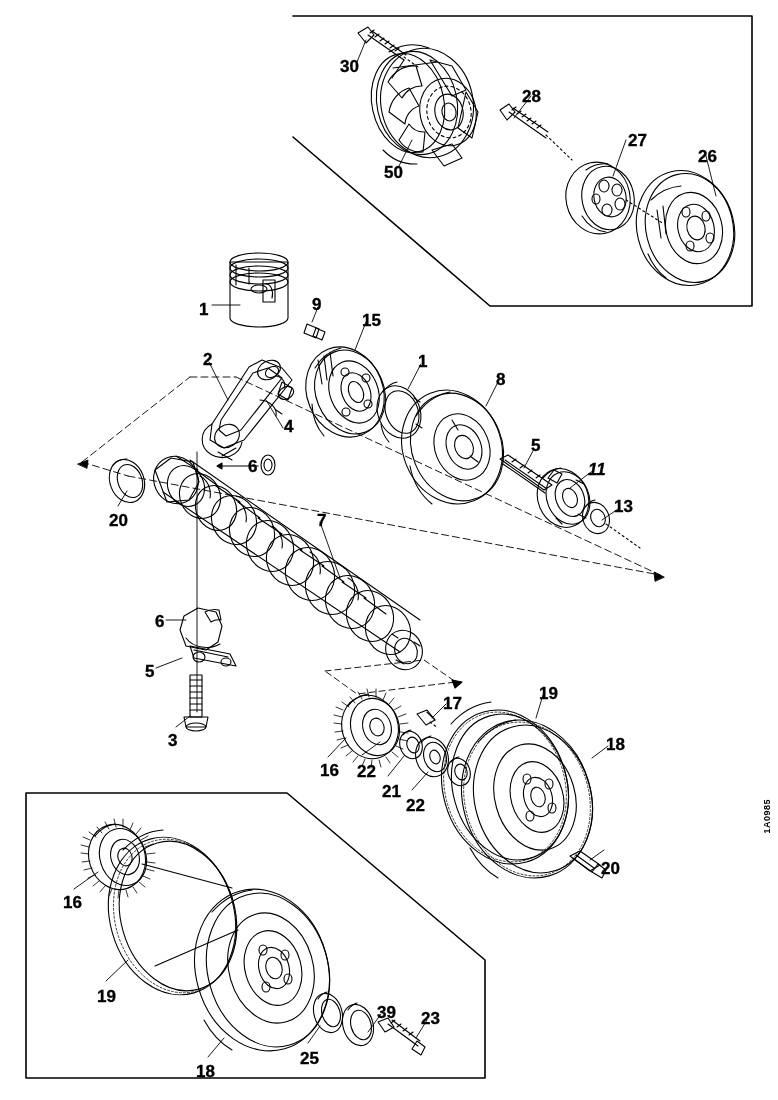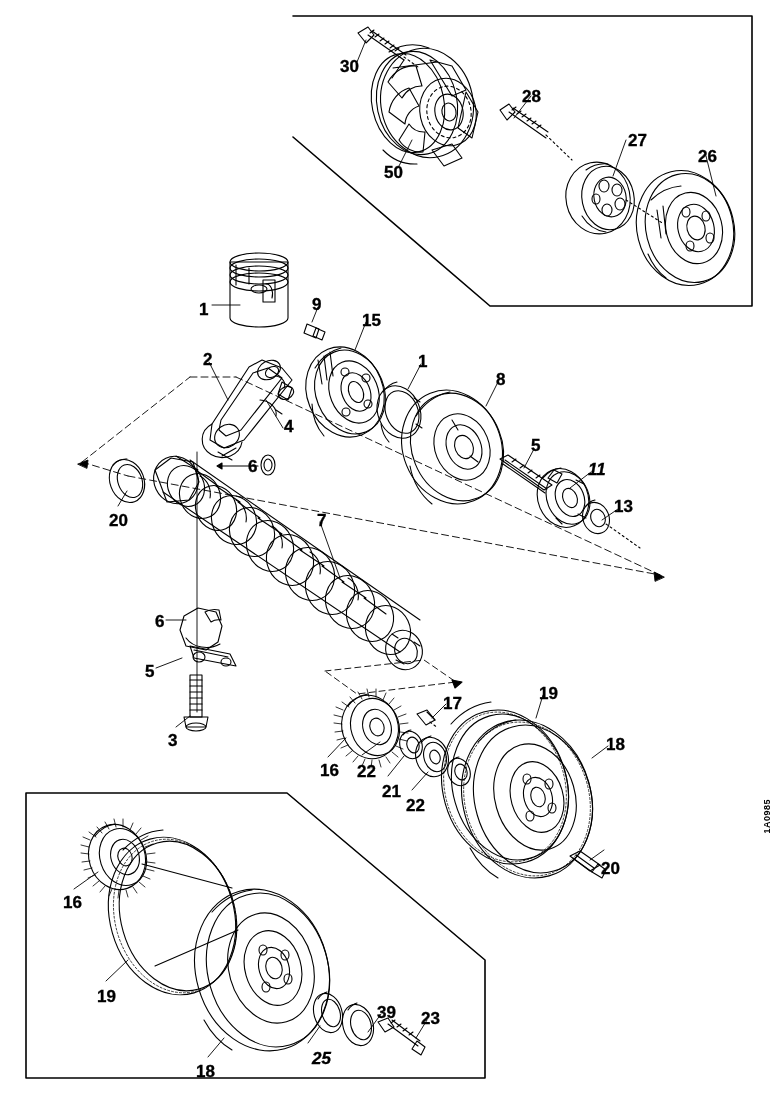--- a/index.html
+++ b/index.html
@@ -499,19 +499,19 @@
 <div class="callout" style="left:606px;top:736px;">18</div>
 <div class="callout" style="left:320px;top:762px;">16</div>
 <div class="callout" style="left:357px;top:763px;">22</div>
 <div class="callout" style="left:382px;top:783px;">21</div>
 <div class="callout" style="left:406px;top:797px;">22</div>
 <div class="callout" style="left:601px;top:860px;">20</div>
 
 <div class="callout" style="left:63px;top:894px;">16</div>
 <div class="callout" style="left:97px;top:988px;">19</div>
 <div class="callout" style="left:196px;top:1063px;">18</div>
-<div class="callout" style="left:312px;top:1050px;font-style:italic;">25</div>
+<div class="callout" style="left:300px;top:1050px;">25</div>
 <div class="callout" style="left:377px;top:1004px;">39</div>
 <div class="callout" style="left:421px;top:1010px;">23</div>
 
 <div class="figcode">1A0985</div>
 
 </div>
 
 </body></html>

